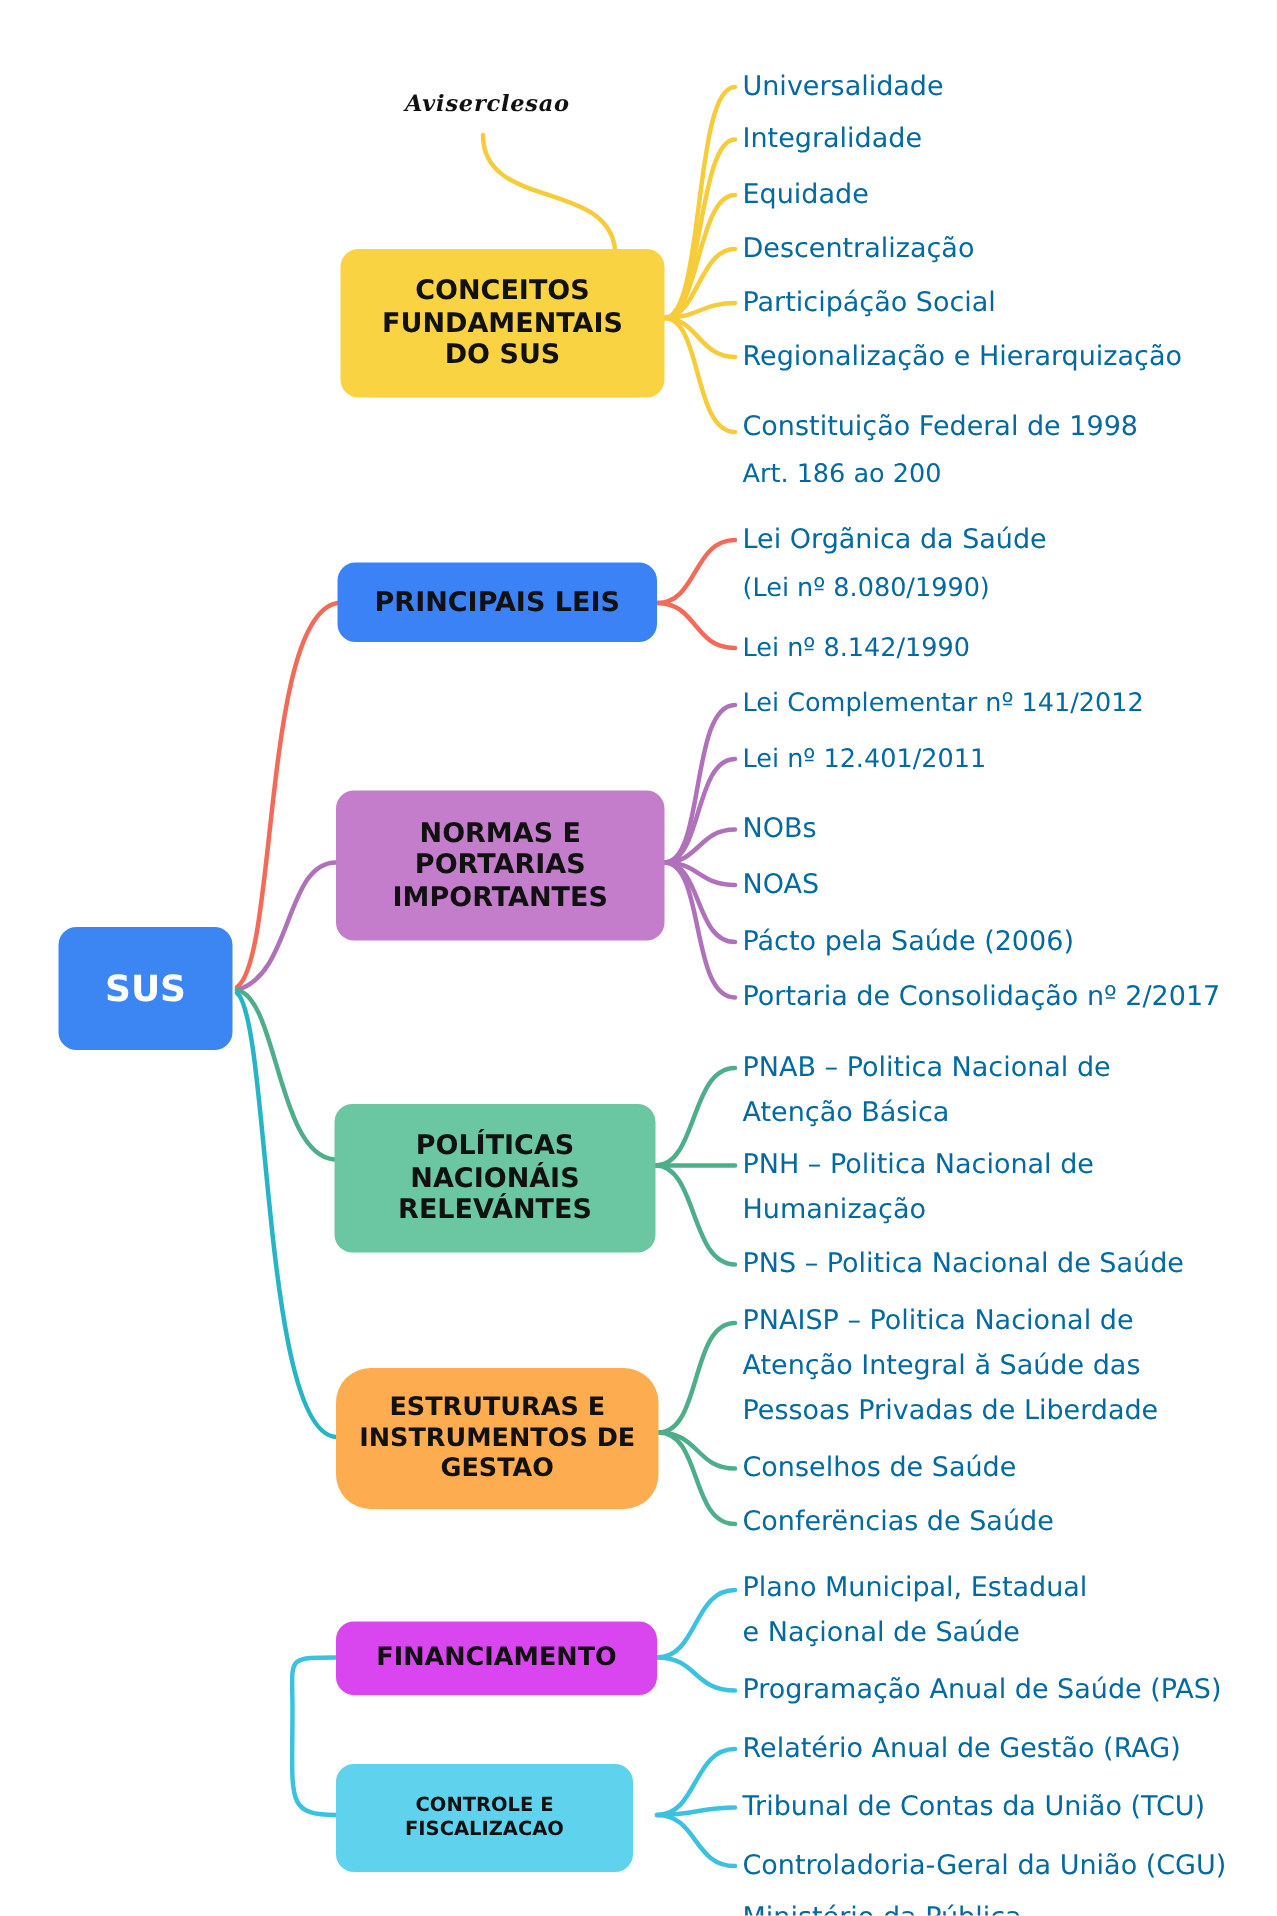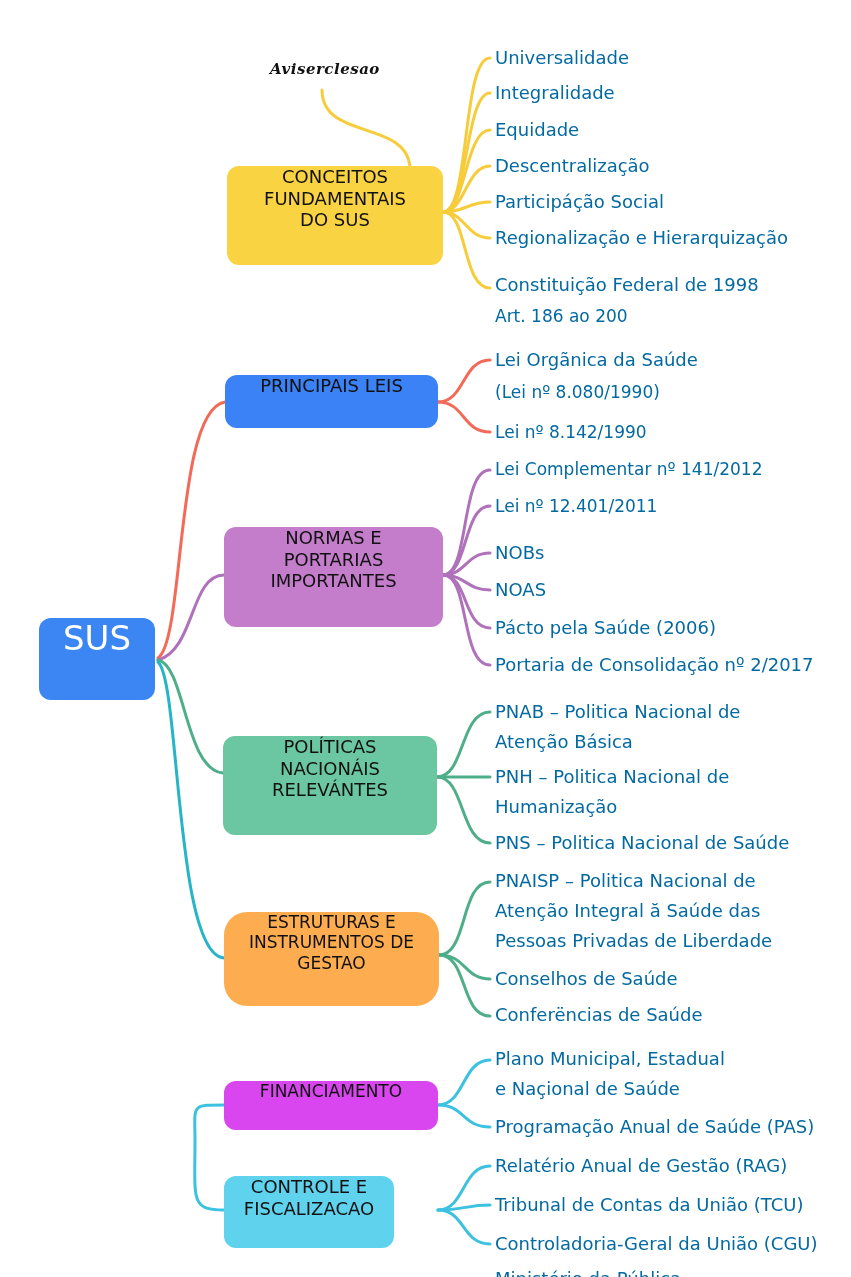--- a/index.html
+++ b/index.html
@@ -1,32 +1,32 @@
 <!DOCTYPE html>
 <html><head>
 <meta charset="utf-8">
 <style>
   html, body { margin: 0; padding: 0; background: #ffffff; }
   body { width: 851px; height: 1277px; position: relative; overflow: hidden;
          font-family: "DejaVu Sans", sans-serif; color: #111; }
   svg.links { position: absolute; left: 0; top: 0; width: 851px; height: 1277px; }
   svg.links path { fill: none; stroke-width: 3; stroke-linecap: round; }
-  .node { position: absolute; border-radius: 12px; display: flex; align-items: flex-start;
-          justify-content: center; text-align: center; font-weight: normal;
+  .node { position: absolute; border-radius: 12px; display: flex; align-items: center;
+          justify-content: center; text-align: center; font-weight: bold;
           font-family: "DejaVu Sans", sans-serif; color: #111; line-height: 1.2; box-sizing: border-box; }
   .node span { display: block; }
   .root { left: 39px; top: 618px; width: 116px; height: 82px; background: #3b86f2;
-          color: #fff; font-size: 34px; }
+          color: #fff; font-size: 24px; }
   .n-conceitos { left: 227px; top: 166px; width: 216px; height: 99px; background: #fad342; font-size: 18px; }
   .n-leis      { left: 225px; top: 375px; width: 213px; height: 53px; background: #3b82f6; font-size: 18px; }
   .n-normas    { left: 224px; top: 527px; width: 219px; height: 100px; background: #c47dcb; font-size: 18px; }
   .n-politicas { left: 223px; top: 736px; width: 214px; height: 99px; background: #6bc7a1; font-size: 18px; }
   .n-estrut    { left: 224px; top: 912px; width: 215px; height: 94px; background: #fdad4f; font-size: 17px; border-radius: 23px; }
   .n-financ    { left: 224px; top: 1081px; width: 214px; height: 49px; background: #d946ef; font-size: 17px; }
-  .n-controle  { left: 224px; top: 1176px; width: 170px; height: 72px; background: #5fd3ee; font-size: 18px; }
+  .n-controle  { left: 224px; top: 1176px; width: 198px; height: 72px; background: #5fd3ee; font-size: 13px; }
   .leaf { position: absolute; left: 495px; font-size: 18px; line-height: 30px; white-space: nowrap;
           font-family: "DejaVu Sans", sans-serif; color: #0369a1; }
   .handwrite { position: absolute; left: 270px; top: 60px; font-size: 15px; font-weight: bold;
                font-family: "DejaVu Serif", serif; font-style: italic; letter-spacing: 0.5px; color: #111; }
 </style>
 </head>
 <body>
 
 <svg class="links" xmlns="http://www.w3.org/2000/svg">
 

